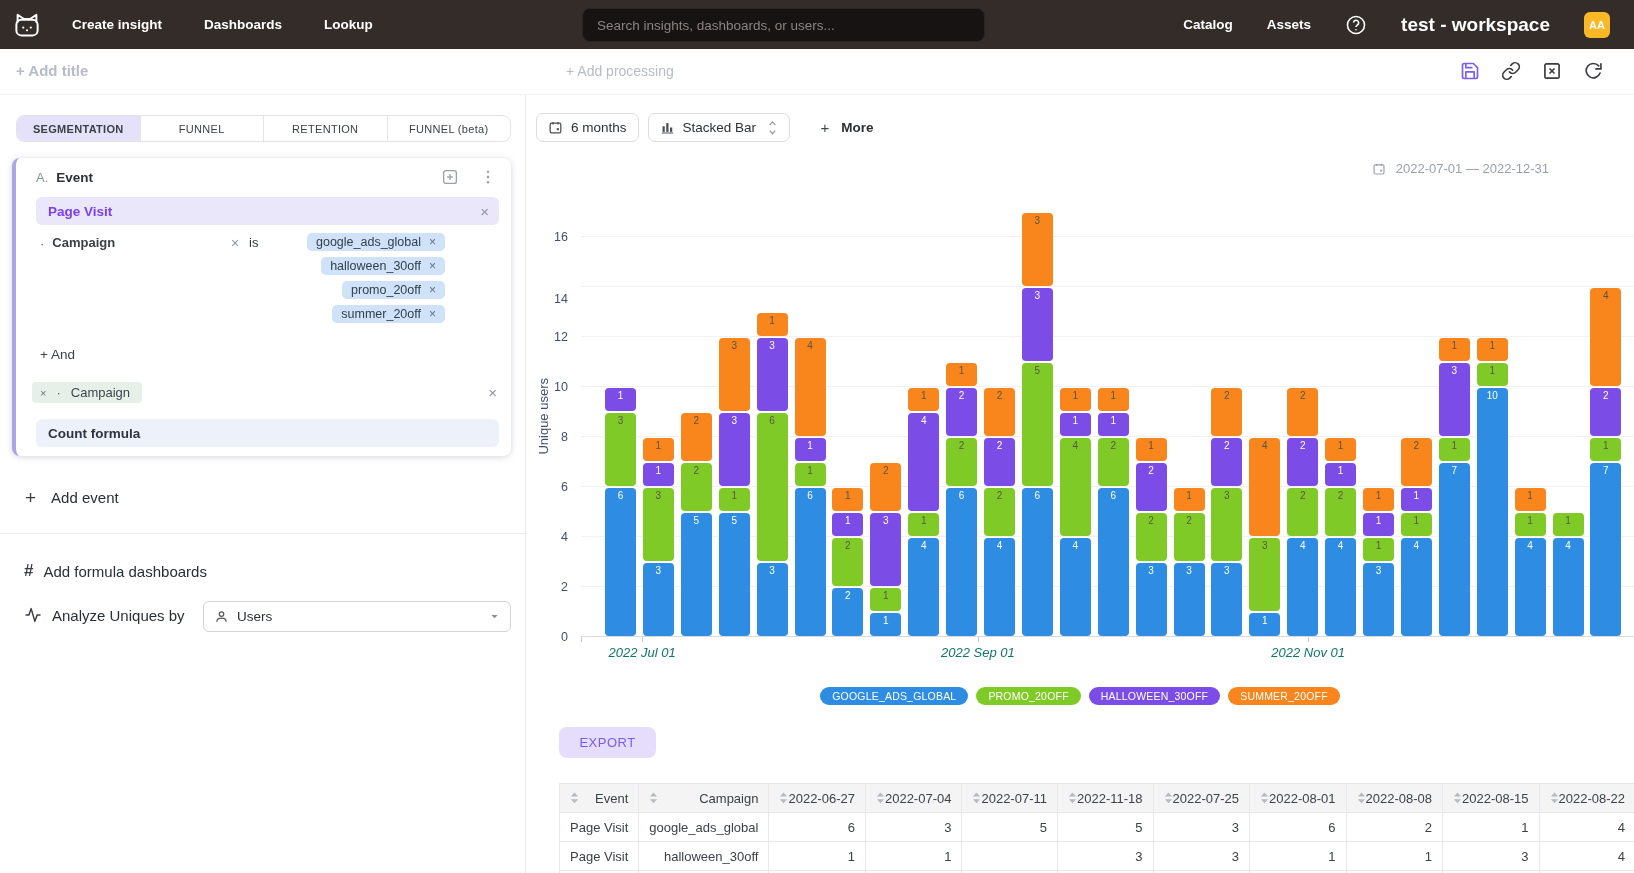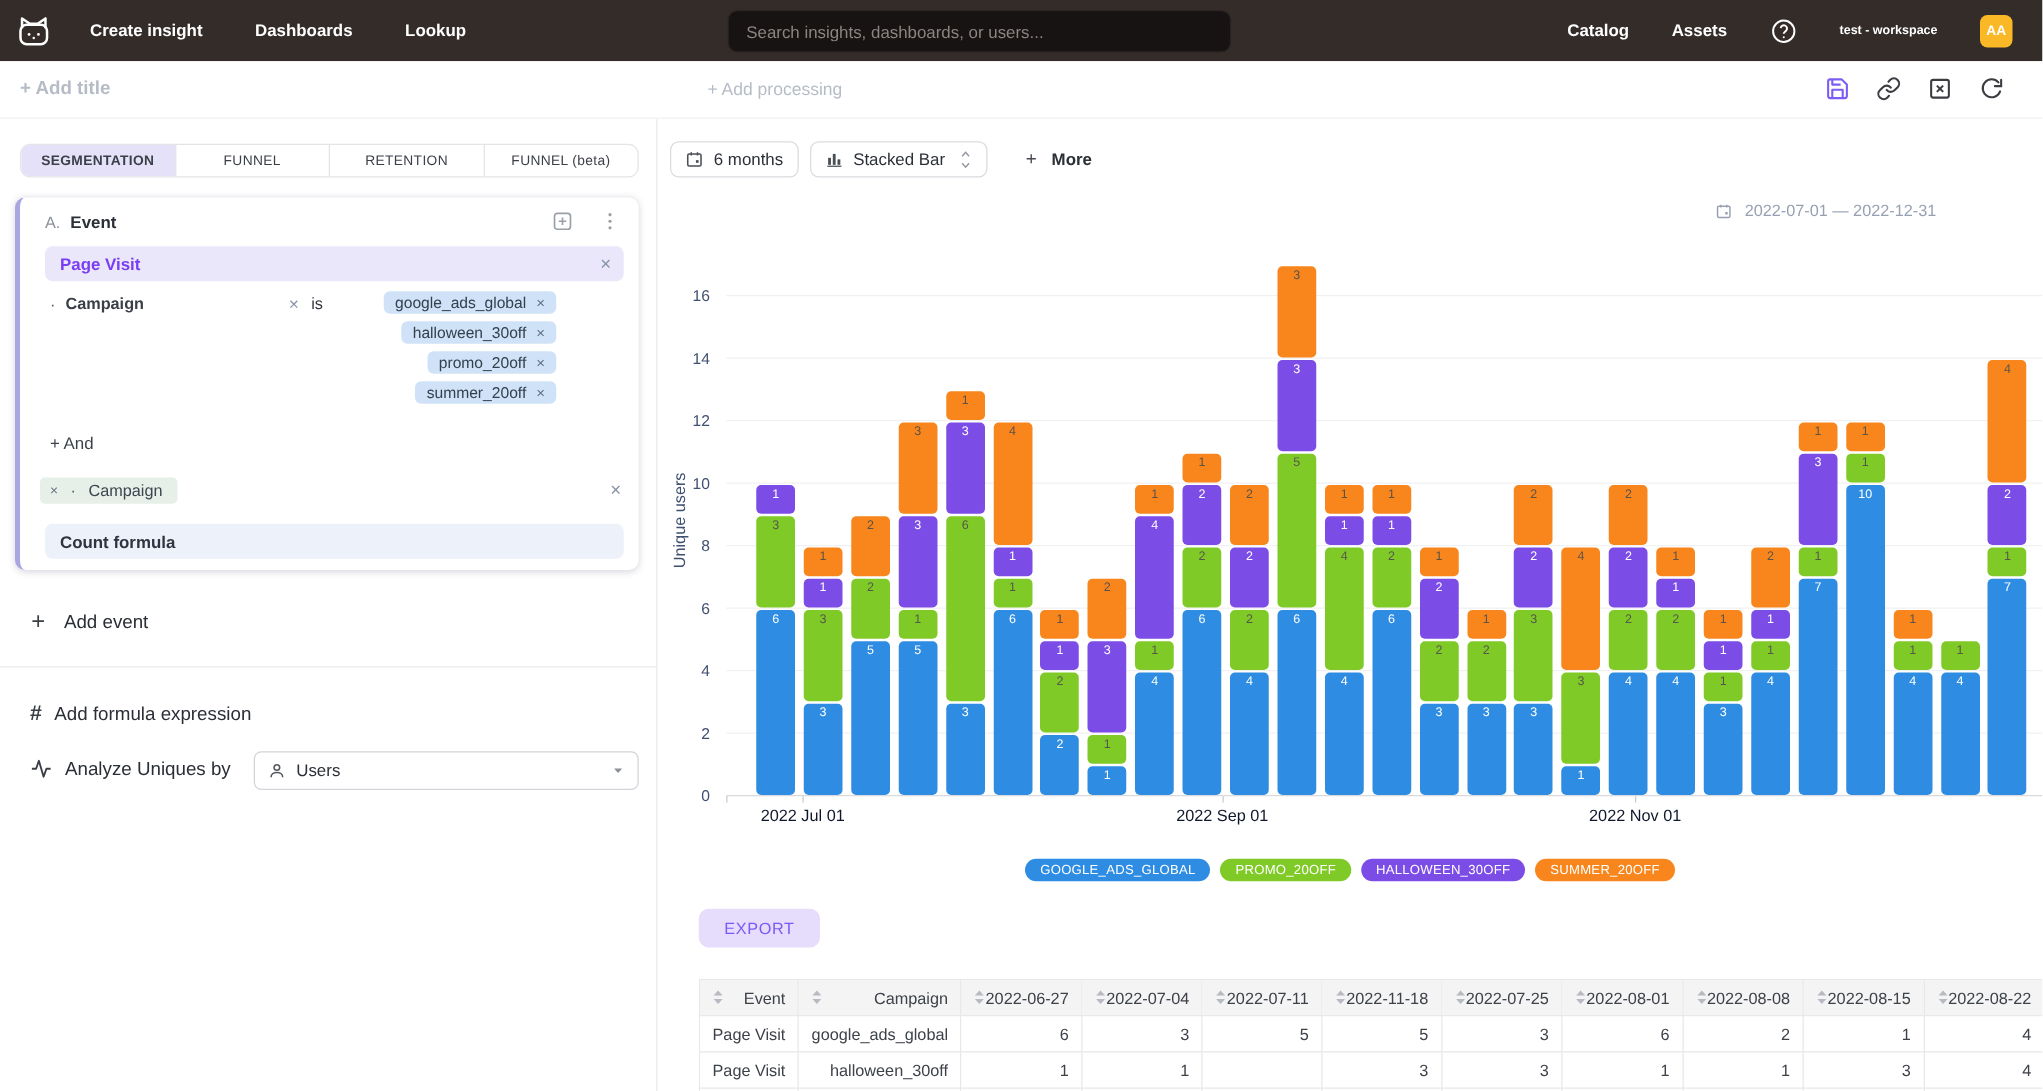--- a/index.html
+++ b/index.html
@@ -11,21 +11,21 @@
   .topnav { position:relative; height:49px; background:#342c29; display:flex; align-items:center; }
   .logo { margin-left:12px; width:30px; height:30px; color:#fff; }
   .nav-left { display:flex; gap:42px; margin-left:30px; }
   .nav-item { color:#fff; font-size:13.5px; font-weight:bold; cursor:pointer; white-space:nowrap; }
   .search { position:absolute; left:582px; top:8px; width:403px; height:34px;
     background:#171313; border:1px solid #2b2423; border-radius:8px; color:#cfc9c6;
     font-size:13.5px; padding:0 14px; outline:none; }
   .search::placeholder { color:#8b8480; }
   .nav-right { position:absolute; right:24px; display:flex; align-items:center; gap:34px; }
   .help-icon { width:22px; height:22px; color:#fff; }
-  .workspace { color:#fff; font-size:10px; font-weight:bold; }
+  .workspace { color:#fff; font-size:19px; font-weight:bold; }
   .avatar { width:26px; height:26px; border-radius:6px; background:#fbb826; color:#fff;
     font-size:11px; font-weight:bold; display:flex; align-items:center; justify-content:center; }
 
   
   .subbar { position:relative; height:46px; background:#fff; border-bottom:1px solid #f1f1f3; }
   .add-title { position:absolute; left:16px; top:13px; color:#b6bcc6; font-size:15px; font-weight:bold; }
   .add-desc { position:absolute; left:566px; top:14px; color:#b6bcc6; font-size:14px; }
   .subbar-actions { position:absolute; right:31px; top:12px; display:flex; gap:21px; }
   .subbar-actions .icon { width:20px; height:20px; color:#3c3c42; cursor:pointer; }
   .subbar-actions .icon.save { color:#7c5cf6; }
@@ -107,21 +107,21 @@
   .date-range { position:absolute; top:66px; right:85px; display:flex; align-items:center; gap:10px;
     color:#97a0b2; font-size:13px; }
   .date-range .icon { width:14px; height:14px; }
 
   .ylab-wrap { position:absolute; left:10px; top:100px; height:442px; display:flex; align-items:center; }
   .ylab { transform:rotate(180deg); writing-mode:vertical-rl; font-size:13px; color:#3f5070; }
   .plot { position:absolute; left:55px; top:100px; width:1053px; height:442px; }
   .gridline { position:absolute; left:0; width:100%; height:1px; background:#f1f1f4; }
   .axisline { position:absolute; left:0; bottom:0; width:100%; height:1px; background:#d9d9de; }
   .ytick { position:absolute; left:-13px; transform:translate(-100%,50%); font-size:12.5px; color:#3f5070; }
-  .xtick-lbl { position:absolute; top:450px; transform:translateX(-50%); font-size:13px; color:#0f172a; white-space:nowrap; }
+  .xtick-lbl { position:absolute; top:450px; transform:translateX(-50%); font-size:13px; color:#0f766e; white-space:nowrap;font-style:italic; }
   .xtick-mark { position:absolute; bottom:-5px; width:1px; height:5px; background:#c9c9cf; }
   .seg { position:absolute; border-radius:4px; }
   .seg-lbl { position:absolute; top:2px; left:0; width:100%; text-align:center; font-size:10px; }
 
   .legend { position:absolute; left:0; top:592px; width:100%; display:flex; justify-content:center; gap:8px; }
   .pill { border-radius:9px; padding:3px 12px; color:#fff; font-size:10.5px; letter-spacing:.2px;
     cursor:pointer; white-space:nowrap; }
 
   .export-btn { position:absolute; left:33px; top:632px; width:97px; height:31px; background:#e6dcfb;
     color:#7a5af5; border:none; border-radius:8px; font-size:13px; letter-spacing:.5px; cursor:pointer;
@@ -288,21 +288,21 @@
 
       <div class="add-event">
         <span class="plus">+</span>
         <span class="lbl">Add event</span>
       </div>
 
       <div class="left-divider"></div>
 
       <div class="formula">
         <span class="hash">#</span>
-        <span class="lbl">Add formula expression</span>
+        <span class="lbl">Add formula dashboards</span>
       </div>
 
       <div class="analyze">
         <span class="icon">
           <svg viewBox="0 0 24 24" fill="none" stroke="currentColor" stroke-width="2" stroke-linejoin="round">
             <polyline points="2 12 6.5 12 9.5 3.5 14.5 20.5 17.5 12 22 12"></polyline>
           </svg>
         </span>
         <span class="lbl">Analyze Uniques by</span>
       </div>
@@ -381,21 +381,21 @@
           <div class="ytick" style="bottom: 100px;">4</div>
           <div class="gridline" style="bottom: 150px;"></div>
           <div class="ytick" style="bottom: 150px;">6</div>
           <div class="gridline" style="bottom: 200px;"></div>
           <div class="ytick" style="bottom: 200px;">8</div>
           <div class="gridline" style="bottom: 250px;"></div>
           <div class="ytick" style="bottom: 250px;">10</div>
           <div class="gridline" style="bottom: 300px;"></div>
           <div class="ytick" style="bottom: 300px;">12</div>
           <div class="gridline" style="bottom: 350px;"></div>
-          <div class="ytick" style="bottom: 350px;">14</div>
+          <div class="ytick" style="bottom: 338px;">14</div>
           <div class="gridline" style="bottom: 400px;"></div>
           <div class="ytick" style="bottom: 400px;">16</div>
           <div class="axisline"></div>
           <div class="xtick-mark" style="left: 0px;"></div>
           <div class="xtick-mark" style="left: 61.1571px;"></div>
           <div class="xtick-lbl" style="left: 61.1571px;">2022 Jul 01</div>
           <div class="xtick-mark" style="left: 396.843px;"></div>
           <div class="xtick-lbl" style="left: 396.843px;">2022 Sep 01</div>
           <div class="xtick-mark" style="left: 727.114px;"></div>
           <div class="xtick-lbl" style="left: 727.114px;">2022 Nov 01</div>

